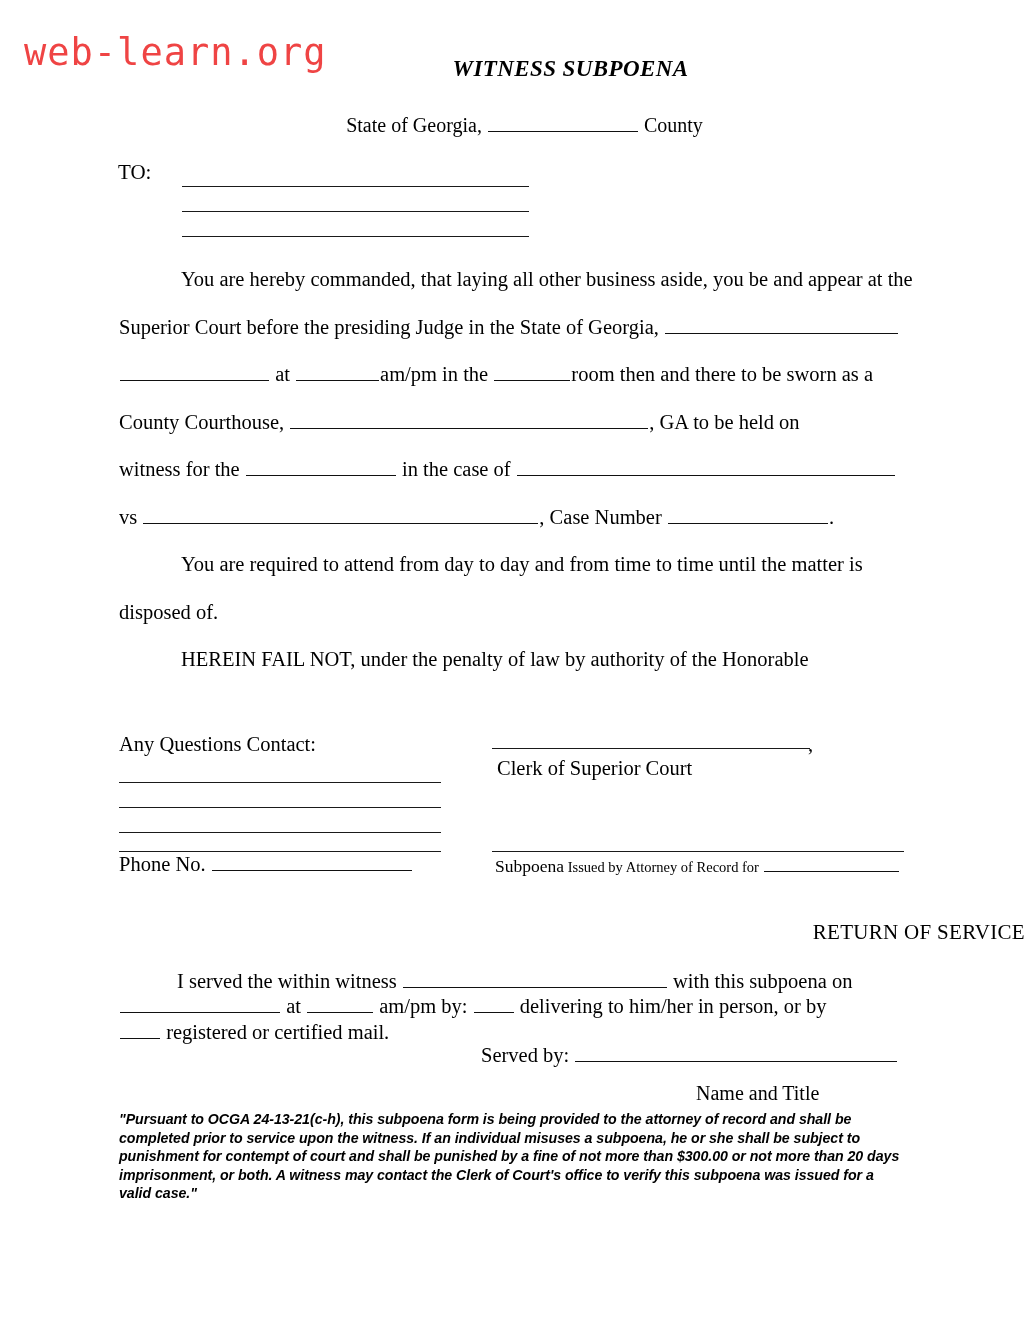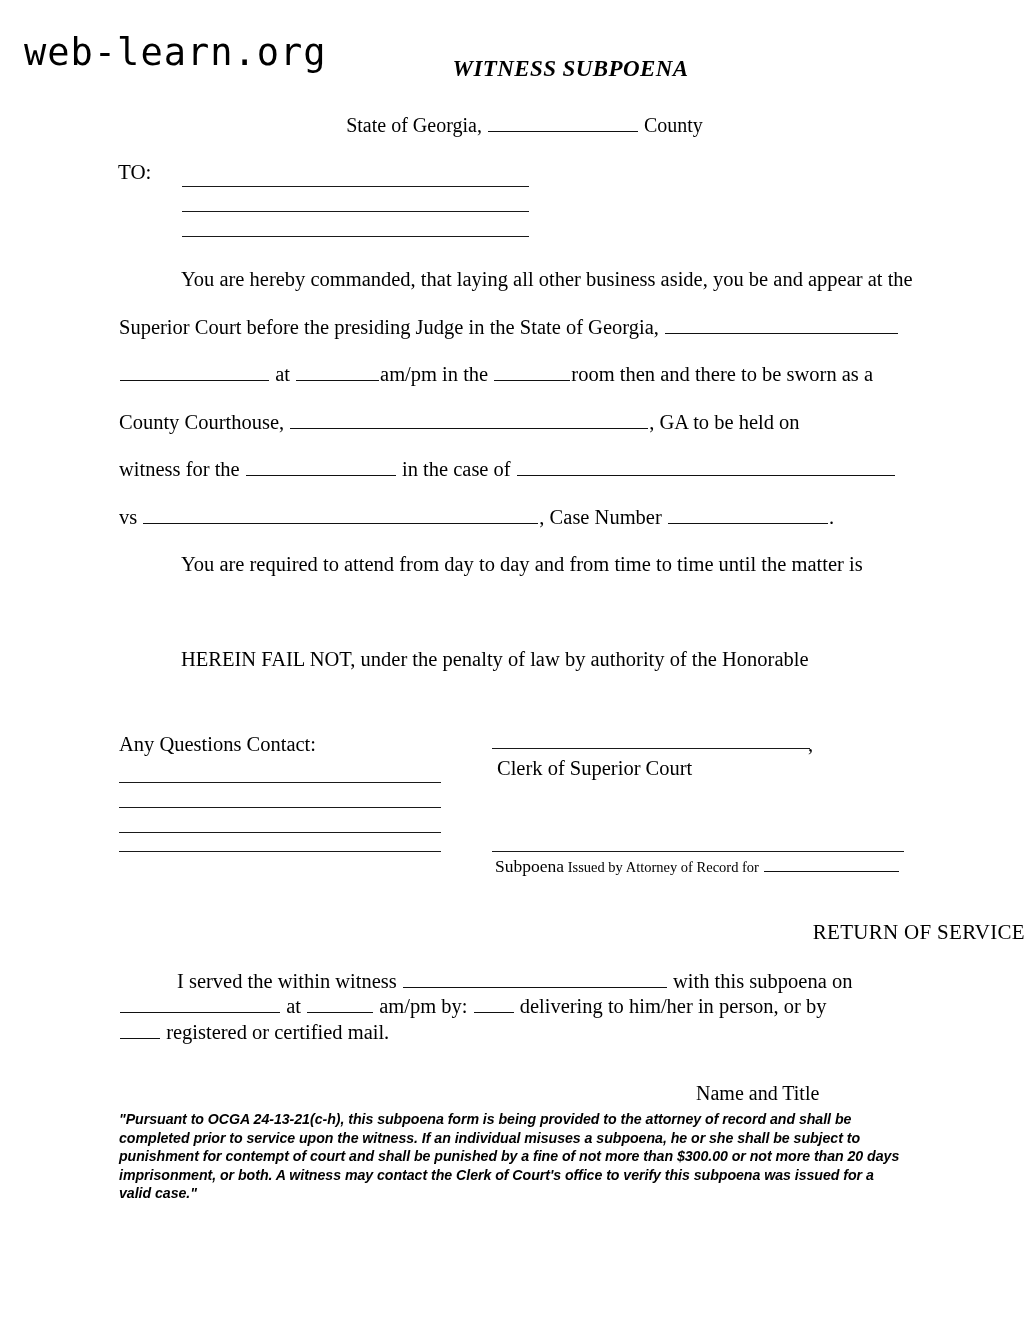--- a/index.html
+++ b/index.html
@@ -25,21 +25,21 @@
   }
 
   
   .watermark {
     position: absolute;
     left: 24px;
     top: 31px;
     font-family: "DejaVu Sans Mono", monospace;
     font-size: 37px;
     letter-spacing: 1px;
-    color: #000000;
+    color: #ef4444;
     white-space: nowrap;
     user-select: none;
   }
 
   
   .doc-title {
     position: absolute;
     left: 0; right: 0;
     top: 56px;
     text-align: center;
@@ -263,31 +263,36 @@
     </p>
     <p>
       <span>vs</span>
       <span class="blank" style="width:395px"></span><span>, Case Number</span>
       <span class="blank" style="width:160px"></span><span>.</span>
     </p>
   </div>
 
   <div class="para2">
     <p class="indent">You are required to attend from day to day and from time to time until the matter is</p>
+    <p>disposed of.</p>
   </div>
 
   <div class="para3">
     <p class="indent">HEREIN FAIL NOT, under the penalty of law by authority of the Honorable</p>
   </div>
 
   <div class="contact-label">Any Questions Contact:</div>
   <div class="rule contact-l1"></div>
   <div class="rule contact-l2"></div>
   <div class="rule contact-l3"></div>
   <div class="rule contact-l4"></div>
+  <div class="phone-row">
+    <span>Phone No.</span>
+    <span class="blank" style="width:200px"></span>
+  </div>
 
   <div class="rule clerk-rule"></div>
   <div class="clerk-comma">,</div>
   <div class="clerk-label">Clerk of Superior Court</div>
 
   <div class="rule attorney-rule"></div>
   <div class="attorney-row">
     <span class="big">Subpoena</span>
     <span>Issued by Attorney of Record for</span>
     <span class="blank" style="width:135px"></span>
@@ -308,17 +313,21 @@
       <span>am/pm by:</span>
       <span class="blank" style="width:40px"></span>
       <span>delivering to him/her in person, or by</span>
     </p>
     <p>
       <span class="blank" style="width:40px"></span>
       <span>registered or certified mail.</span>
     </p>
   </div>
 
+  <div class="served-row">
+    <span>Served by:</span>
+    <span class="blank" style="width:322px"></span>
+  </div>
   <div class="name-title">Name and Title</div>
 
   <div class="footer-note">"Pursuant to OCGA 24-13-21(c-h), this subpoena form is being provided to the attorney of record and shall be completed prior to service upon the witness. If an individual misuses a subpoena, he or she shall be subject to punishment for contempt of court and shall be punished by a fine of not more than $300.00 or not more than 20 days imprisonment, or both. A witness may contact the Clerk of Court's office to verify this subpoena was issued for a valid case."</div>
 
 </div>
 
 </body></html>

